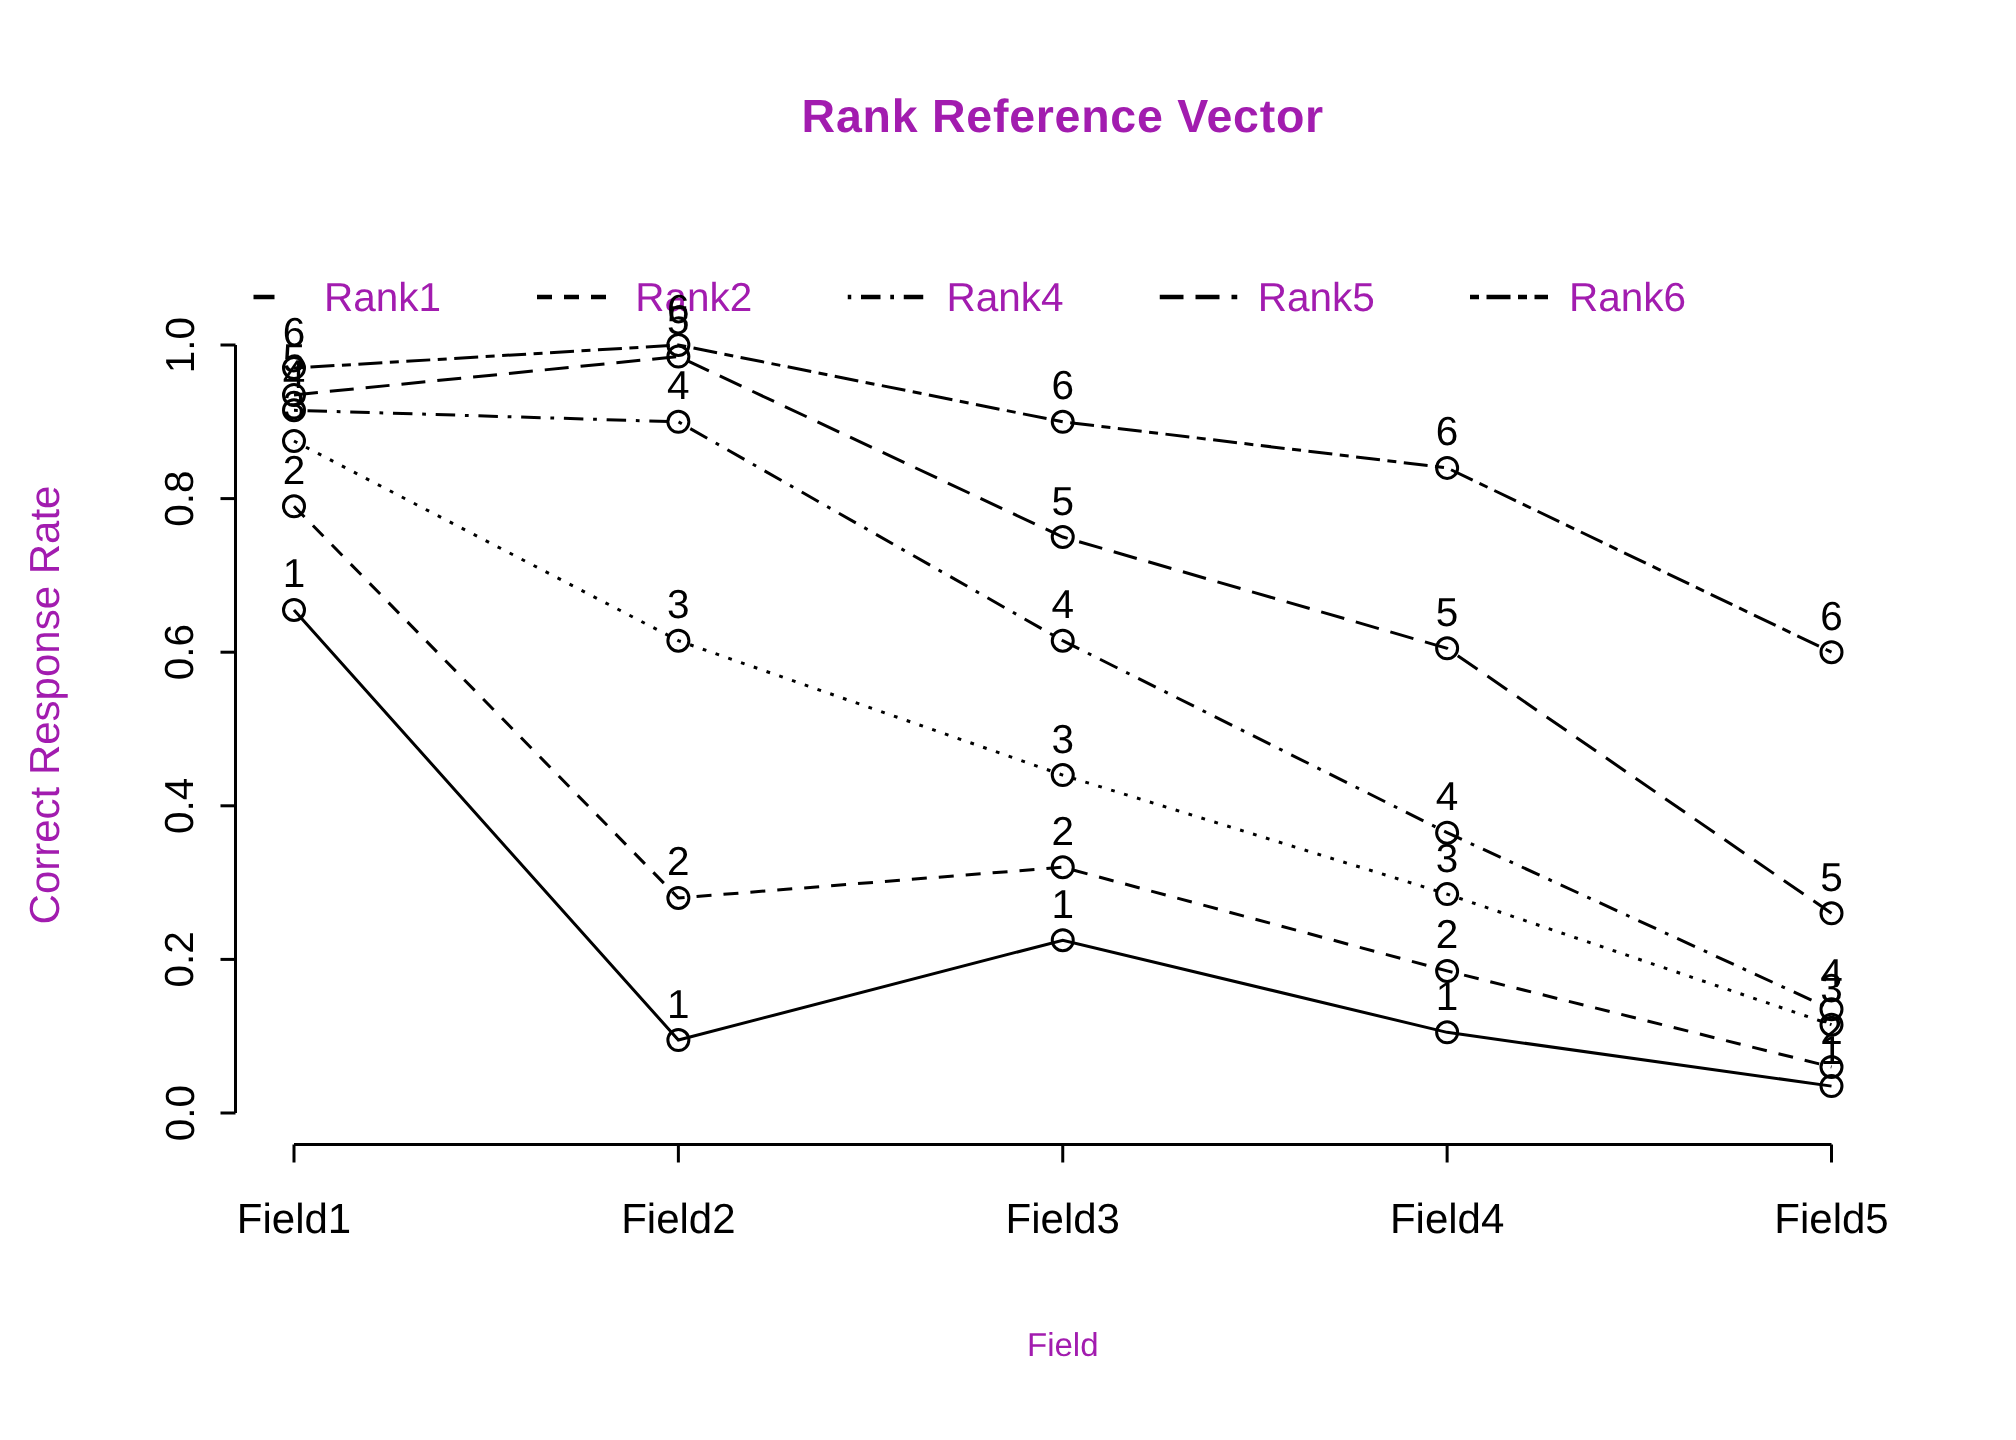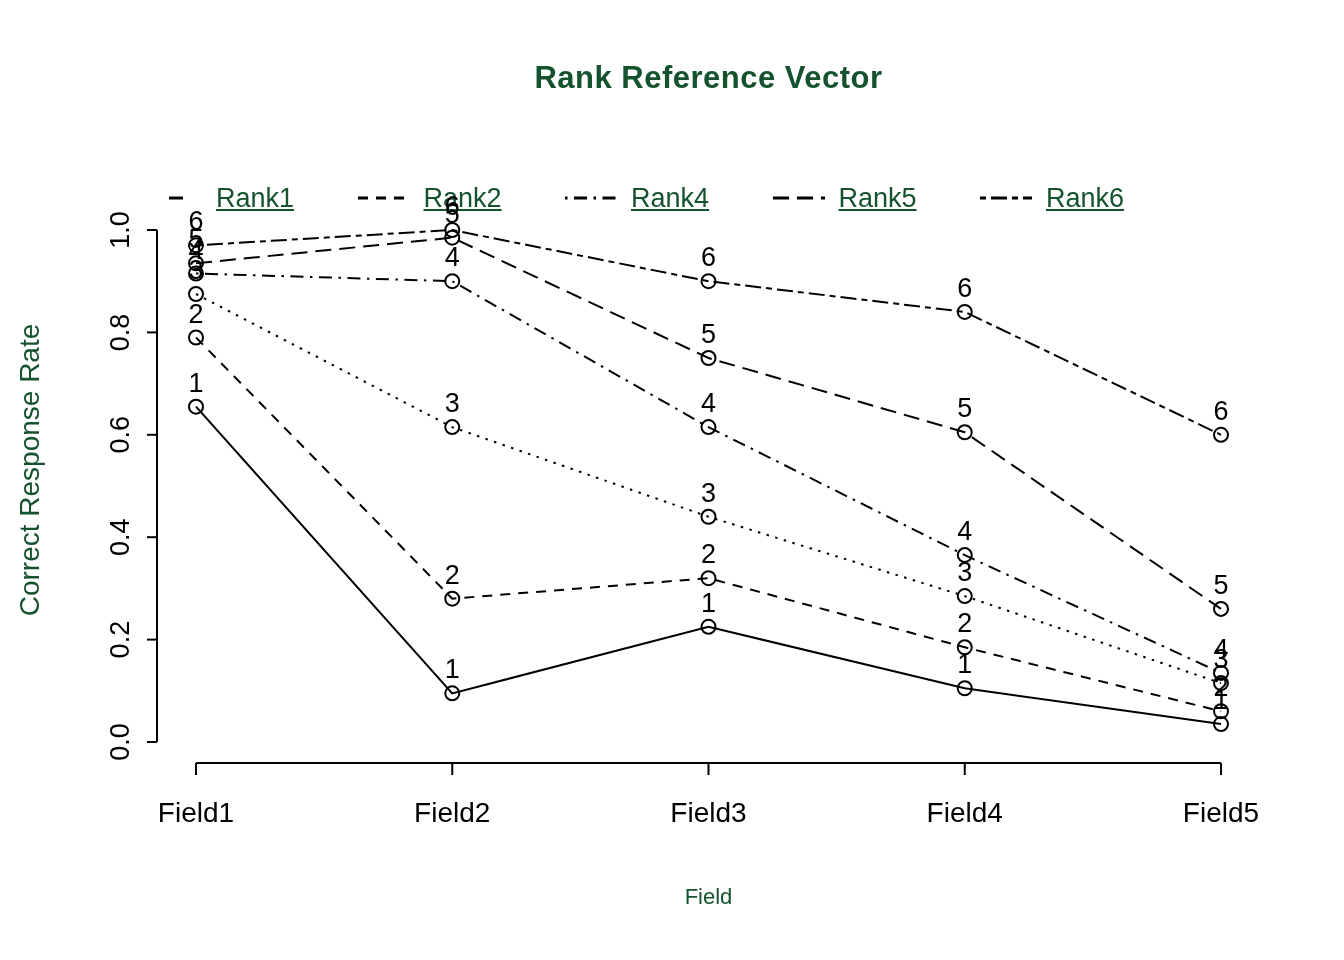--- a/index.html
+++ b/index.html
@@ -1,21 +1,21 @@
 <!DOCTYPE html>
 <html><head>
 <meta charset="utf-8">
 <style>
   html,body{margin:0;padding:0;background:#ffffff;}
   .figure{position:relative;width:1344px;height:960px;background:#ffffff;overflow:hidden;
-          font-family:"Liberation Sans", sans-serif;color:#14532d;}
+          font-family:"Liberation Sans", sans-serif;color:#a21caf;}
   .title{position:absolute;left:196px;top:60px;width:1025px;margin:0;text-align:center;
          font-size:31px;font-weight:bold;letter-spacing:.5px;}
   .legend{position:absolute;left:150px;top:178px;width:1141px;height:40px;display:flex;
-          overflow:hidden;align-items:center;text-decoration:underline;}
+          overflow:hidden;align-items:center;}
   .legend-item{flex:0 0 207.5px;display:flex;align-items:center;white-space:nowrap;}
   .legend-item svg{margin-right:14px;flex:0 0 auto;}
   .legend-label{font-size:27px;}
   .ylabel{position:absolute;left:30px;top:470px;transform:translate(-50%,-50%) rotate(-90deg);
           font-size:28px;white-space:nowrap;}
   .xlabel{position:absolute;left:196px;top:884px;width:1025px;text-align:center;font-size:22px;}
   svg.plot{position:absolute;left:0;top:0;}
   svg text{font-family:"Liberation Sans", sans-serif;fill:#000;}
 </style>
 </head>

